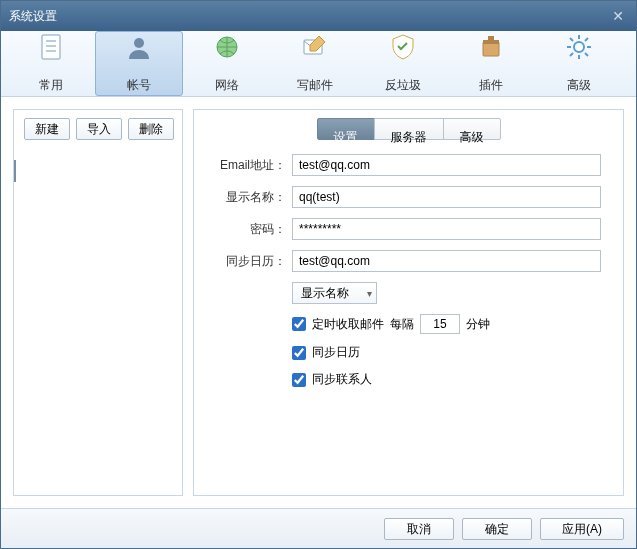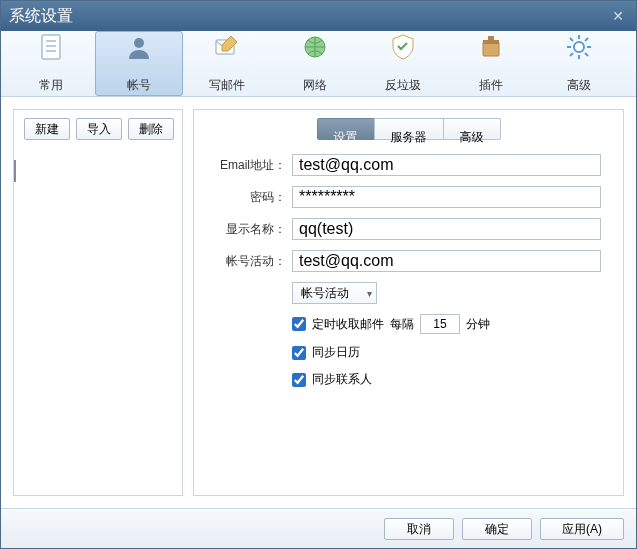--- a/index.html
+++ b/index.html
@@ -1,19 +1,19 @@
 <!DOCTYPE html>
 <html><head>
 <meta charset="utf-8">
 <style>
 *{box-sizing:border-box;margin:0;padding:0;font-family:"Microsoft YaHei","SimSun",Arial,sans-serif;font-size:12px}
 body{background:#fff}
 .window{width:637px;height:549px;border:1px solid #4a6b8a;display:flex;flex-direction:column;background:#fff;position:relative}
 .titlebar{height:30px;background:linear-gradient(#5a7fa3,#3d628a);color:#fff;display:flex;align-items:center;padding:0 8px;justify-content:space-between}
-.titlebar .title{font-size:16px}
+.titlebar .title{font-size:12px}
 .titlebar .close{width:20px;height:20px;display:flex;align-items:center;justify-content:center;cursor:pointer;font-size:14px;color:#cde}
 .toolbar{height:66px;background:linear-gradient(#f7fbff,#e8f1fa);border-bottom:1px solid #c3d3e3;display:flex;padding:0 6px}
 .toolbar .tbtn{width:88px;display:flex;flex-direction:column;align-items:center;justify-content:center;gap:16px;border:1px solid transparent;border-radius:3px;cursor:pointer}
 .toolbar .tbtn.active{background:linear-gradient(#d9e8f7,#bcd4ec);border-color:#8fb3d6}
 .toolbar .ticon{width:28px;height:28px;display:flex;align-items:center;justify-content:center}
 .toolbar .tlabel{font-size:12px;color:#333}
 .body{flex:1;display:flex;padding:12px;gap:10px;min-height:0}
 .sidepanel{width:170px;border:1px solid #c9d6e3;background:#fff;display:flex;flex-direction:row}
 .acctlist{flex:1;overflow:hidden;position:relative;padding:6px 0}
 .acctitem{height:22px;line-height:22px;padding:0 10px;color:#d00;font-size:12px;white-space:nowrap;overflow:hidden;cursor:pointer}
@@ -24,21 +24,21 @@
 .btn{height:22px;line-height:20px;border:1px solid #a9b8c8;background:linear-gradient(#fff,#eef3f8);padding:0 10px;font-size:12px;cursor:pointer;border-radius:2px}
 .mainpanel{flex:1;border:1px solid #c9d6e3;background:#fff;display:flex;flex-direction:column;padding-top:8px}
 .tabs{display:flex;justify-content:center;gap:0;margin-bottom:14px}
 .tab{border:1px solid #b7c3cf;background:linear-gradient(#fdfdfd,#eef2f6);height:22px;line-height:20px;padding:8px 16px;font-size:12px;cursor:pointer;margin-left:-1px}
 .tab:first-child{margin-left:0;border-top-left-radius:2px;border-bottom-left-radius:2px}
 .tab:last-child{border-top-right-radius:2px;border-bottom-right-radius:2px}
 .tab.active{background:linear-gradient(#8aa0b5,#6d8499);color:#fff;border-color:#6d8499}
 .form{padding:0 22px 0 10px}
 .row{display:flex;align-items:center;margin-bottom:10px}
 .row label{width:82px;text-align:right;color:#333;margin-right:6px}
-.row input[type=text],.row input[type=password]{flex:1;height:22px;border:1px solid #b7c3cf;padding:0 6px;font-size:16px;background:#fff}
+.row input[type=text],.row input[type=password]{flex:1;height:22px;border:1px solid #b7c3cf;padding:0 6px;font-size:12px;background:#fff}
 .combo{height:22px;border:1px solid #b7c3cf;display:inline-flex;align-items:center;padding:0 4px 0 8px;gap:18px;background:linear-gradient(#fff,#f3f6f9);cursor:pointer}
 .combo .chev{font-size:10px;color:#666}
 .subrow{margin-left:88px;display:flex;align-items:center;gap:6px;margin-bottom:10px}
 .chk{width:14px;height:14px;accent-color:#2a6fc9}
 .numinput{width:40px;height:20px;border:1px solid #b7c3cf;text-align:center}
 .footer{height:40px;border-top:1px solid #c9d6e3;background:linear-gradient(#f6f9fc,#e8eef5);display:flex;align-items:center;justify-content:flex-end;gap:8px;padding:0 12px}
 .arrow-svg{position:absolute;left:0;top:0;pointer-events:none}
 svg{display:block}
 </style>
 </head>
@@ -68,35 +68,35 @@
           <svg width="26" height="26" viewBox="0 0 26 26">
             <circle cx="13" cy="9" r="5" fill="#6e8aa6"></circle>
             <path d="M3 25c0-6 5-9 10-9s10 3 10 9z" fill="#6e8aa6"></path>
           </svg>
         </span>
       <span class="tlabel">帐号</span>
     </div>
     <div class="tbtn">
       <span class="ticon">
           <svg width="26" height="26" viewBox="0 0 26 26">
+            <circle cx="13" cy="13" r="10" fill="#8fd08f" stroke="#5aa05a"></circle>
+            <path d="M3 13h20M13 3v20M6 6c4 4 10 4 14 0M6 20c4-4 10-4 14 0" stroke="#5aa05a" fill="none"></path>
+          </svg>
+        </span>
+      <span class="tlabel">网络</span>
+    </div>
+    <div class="tbtn">
+      <span class="ticon">
+          <svg width="26" height="26" viewBox="0 0 26 26">
             <rect x="2" y="6" width="18" height="14" rx="1" fill="#fff" stroke="#8aa6c2"></rect>
             <path d="M2 7l9 7 9-7" fill="none" stroke="#8aa6c2"></path>
             <path d="M17 2l6 6-9 9-6 0 0-6z" fill="#e8c070" stroke="#c49a40"></path>
           </svg>
         </span>
       <span class="tlabel">写邮件</span>
-    </div>
-    <div class="tbtn">
-      <span class="ticon">
-          <svg width="26" height="26" viewBox="0 0 26 26">
-            <circle cx="13" cy="13" r="10" fill="#8fd08f" stroke="#5aa05a"></circle>
-            <path d="M3 13h20M13 3v20M6 6c4 4 10 4 14 0M6 20c4-4 10-4 14 0" stroke="#5aa05a" fill="none"></path>
-          </svg>
-        </span>
-      <span class="tlabel">网络</span>
     </div>
     <div class="tbtn">
       <span class="ticon">
           <svg width="24" height="26" viewBox="0 0 24 26">
             <path d="M12 1l10 4v7c0 7-5 11-10 13C7 23 2 19 2 12V5z" fill="#fff" stroke="#caa84a"></path>
             <path d="M7 12l3 3 6-6" stroke="#5aa05a" stroke-width="2" fill="none"></path>
           </svg>
         </span>
       <span class="tlabel">反垃圾</span>
     </div>
@@ -158,34 +158,34 @@
         <div class="tab active">设置</div>
         <div class="tab">服务器</div>
         <div class="tab">高级</div>
       </div>
       <div class="form">
         <div class="row">
           <label>Email地址：</label>
           <input type="text" value="test@qq.com" style="">
         </div>
         <div class="row">
+          <label>显示名称：</label>
+          <input type="text" value="qq(test)" style="">
+        </div>
+        <div class="row">
           <label>密码：</label>
           <input type="text" value="*********" style="">
         </div>
         <div class="row">
-          <label>显示名称：</label>
-          <input type="text" value="qq(test)" style="">
-        </div>
-        <div class="row">
-          <label>帐号活动：</label>
+          <label>同步日历：</label>
           <input type="text" value="test@qq.com" style="">
         </div>
         <div class="subrow">
           <div class="combo">
-            <span>帐号活动</span>
+            <span>显示名称</span>
             <span class="chev">▾</span>
           </div>
         </div>
         <div class="subrow">
           <input type="checkbox" class="chk" checked="" style="">
           <span>定时收取邮件</span>
           <span style="margin-left:0">每隔</span>
           <input type="text" class="numinput" value="15" style="">
           <span>分钟</span>
         </div>

